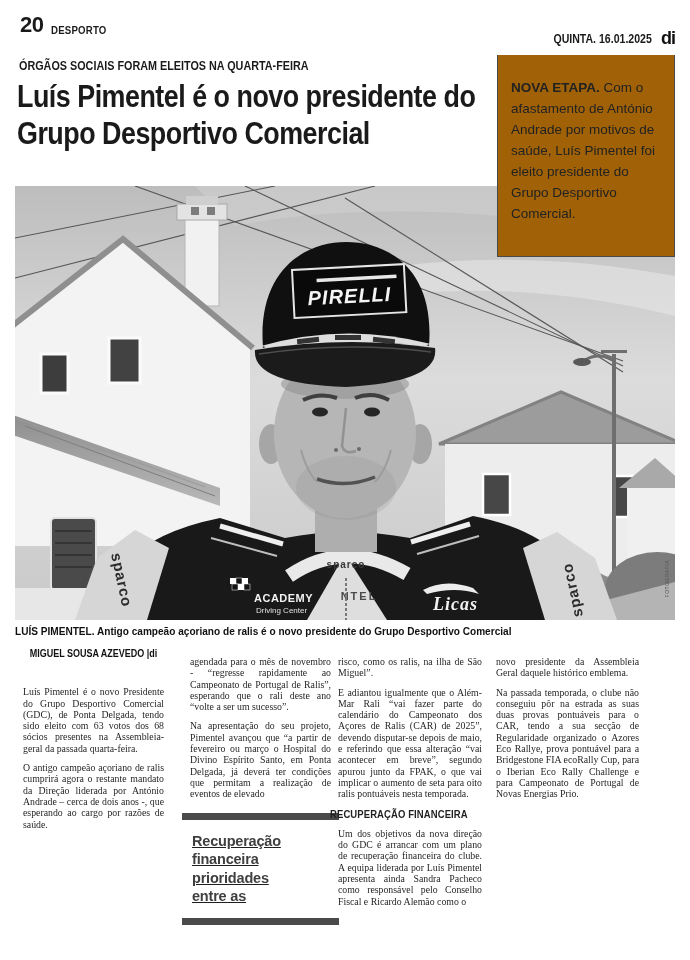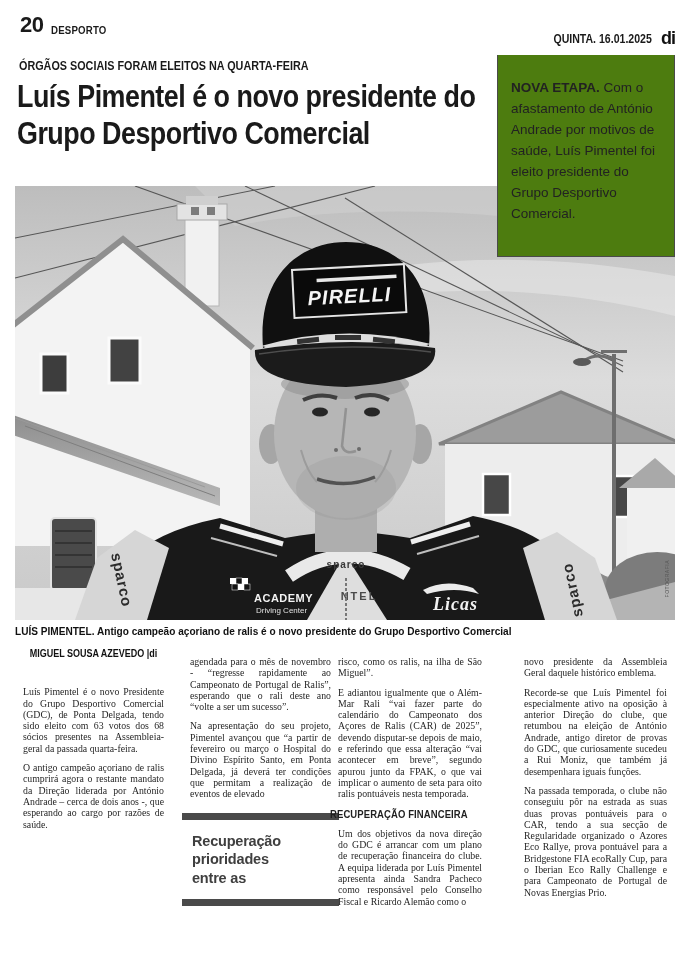--- a/index.html
+++ b/index.html
@@ -12,51 +12,51 @@
   .section{font-size:10.5px;font-weight:700;margin-left:8px;letter-spacing:.2px;transform:scaleX(.92);}
   .hdr-right{position:absolute;right:0;top:16px;display:flex;align-items:center;gap:9px;}
   .date{font-size:12px;font-weight:700;transform:scaleX(.88);transform-origin:100% 50%;}
   .brand{font-size:18px;font-weight:900;letter-spacing:-1px;color:#111;}
   
   .kicker{position:absolute;top:59px;left:19px;font-size:12px;font-weight:700;
           transform:scaleX(.9);transform-origin:0 0;white-space:nowrap;letter-spacing:0;}
   .headline{position:absolute;top:78px;left:17px;width:584px;font-size:32px;line-height:37px;
             font-weight:800;letter-spacing:-.6px;transform:scaleX(.84);transform-origin:0 0;}
   
-  .hbox{position:absolute;left:497px;top:55px;width:178px;height:202px;background:#4d7c0f;
+  .hbox{position:absolute;left:497px;top:55px;width:178px;height:202px;background:#a16207;
         border-left:1px solid #4a4a4a;border-right:1px solid #4a4a4a;border-bottom:1px solid #4a4a4a;
         box-sizing:border-box;padding:22px 13px 0 13px;z-index:5;}
   .hbox-text{font-size:13.5px;line-height:21px;color:#222;}
   .hbox-label{font-weight:800;}
   
   .photo{position:absolute;left:15px;top:186px;width:660px;height:434px;overflow:hidden;background:#cfcfcf;}
   .photo svg{display:block;}
   .photo-credit{position:absolute;left:664px;top:560px;font-size:5px;color:#555;
                 writing-mode:vertical-rl;transform:rotate(180deg);letter-spacing:.5px;}
   .caption{position:absolute;left:15px;top:625px;width:660px;font-size:10.5px;color:#111;
            transform:scaleX(.96);transform-origin:0 0;}
   .caption b{font-weight:800;}
   .caption span{font-weight:600;}
   
   .col{position:absolute;top:648px;font-family:"Liberation Serif",serif;font-size:9.8px;
        line-height:11.3px;color:#1f1f1f;text-align:justify;}
   .col1{left:15px;width:157px;}
   .col2{left:182px;width:157px;}
   .col3{left:330px;width:160px;}
-  .col4{left:516px;width:159px;}
+  .col4{left:488px;width:159px;}
   .byline{font-family:"Liberation Sans",sans-serif;font-size:10px;font-weight:700;
           text-align:center;transform:scaleX(.9);transform-origin:50% 0;margin-bottom:27px;
           letter-spacing:0;color:#111;}
   .byline .di{font-weight:900;}
   .body-p{margin:8px;}
   .subhead{font-family:"Liberation Sans",sans-serif;font-weight:800;font-size:10px;
            letter-spacing:.1px;margin:9px 0 3px 0;text-align:left;transform:scaleX(.95);
            transform-origin:0 0;white-space:nowrap;}
   
-  .pullquote{margin-top:13px;text-align:left;}
+  .pullquote{margin-top:13px;text-align:left;text-decoration:underline;}
   .pq-bar{height:7px;background:#4a4a4a;width:100%;}
   .pq-text{font-family:"Liberation Sans",sans-serif;font-weight:800;font-size:14.5px;
            line-height:18.5px;color:#3f3f3f;padding:12px 0 12px 10px;letter-spacing:-.2px;}
 </style>
 </head>
 <body>
 
 <div class="page">
 
   <div class="hdr">
@@ -220,31 +220,31 @@
   <p class="body-p">Luís Pimentel é o novo Presidente do Grupo Desportivo Comercial (GDC), de Ponta Delgada, tendo sido eleito com 63 votos dos 68 sócios presentes na Assembleia-geral da passada quarta-feira.</p>
       <p class="body-p">O antigo campeão açoriano de ralis cumprirá agora o restante mandato da Direção liderada por António Andrade – cerca de dois anos -, que esperando ao cargo por razões de saúde.</p>
     </div>
   <div class="col col2">
       <p class="body-p">agendada para o mês de novembro - “regresse rapidamente ao Campeonato de Portugal de Ralis”, esperando que o rali deste ano “volte a ser um sucesso”.</p>
       <p class="body-p">Na apresentação do seu projeto, Pimentel avançou que “a partir de fevereiro ou março o Hospital do Divino Espírito Santo, em Ponta Delgada, já deverá ter condições que permitam a realização de eventos de elevado</p>
       <div class="pullquote">
         <div class="pq-bar"></div>
         <div class="pq-text">
           <div>Recuperação</div>
+          <div>financeira</div>
           <div>prioridades</div>
           <div>entre as</div>
         </div>
         <div class="pq-bar"></div>
       </div>
     </div>
   <div class="col col3">
       <p class="body-p">risco, como os ralis, na ilha de São Miguel”.</p>
       <p class="body-p">E adiantou igualmente que o Além-Mar Rali “vai fazer parte do calendário do Campeonato dos Açores de Ralis (CAR) de 2025”, devendo disputar-se depois de maio, e referindo que essa alteração “vai acontecer em breve”, segundo apurou junto da FPAK, o que vai implicar o aumento de seta para oito ralis pontuáveis nesta temporada.</p>
       <div class="subhead">RECUPERAÇÃO FINANCEIRA</div>
       <p class="body-p">Um dos objetivos da nova direção do GDC é arrancar com um plano de recuperação financeira do clube. A equipa liderada por Luís Pimentel apresenta ainda Sandra Pacheco como responsável pelo Conselho Fiscal e Ricardo Alemão como o</p>
     </div>
   <div class="col col4">
       <p class="body-p">novo presidente da Assembleia Geral daquele histórico emblema.</p>
-      <p class="body-p">Recorde-se que Luís Pimentel foi especialmente ativo na oposição à anterior Direção do clube, que retumbou na eleição de António Andrade, antigo diretor de provas do GDC, que curiosamente sucedeu a Rui Moniz, que também já desempenhara iguais funções.</p>
       <p class="body-p">Na passada temporada, o clube não conseguiu pôr na estrada as suas duas provas pontuáveis para o CAR, tendo a sua secção de Regularidade organizado o Azores Eco Rallye, prova pontuável para a Bridgestone FIA ecoRally Cup, para o Iberian Eco Rally Challenge e para Campeonato de Portugal de Novas Energias Prio.</p>
     </div>
 
 </div>
 
 </body></html>

